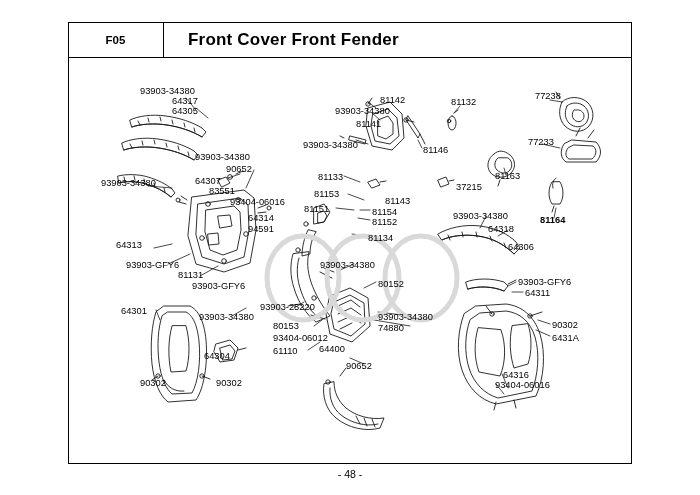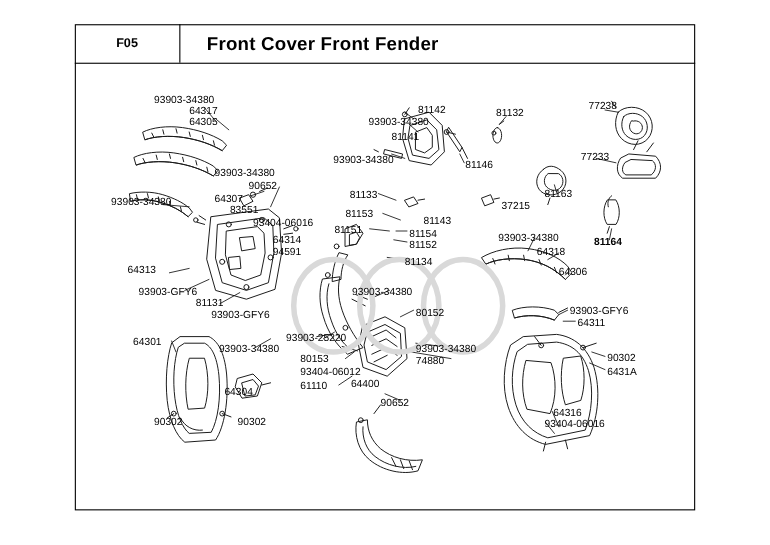--- a/index.html
+++ b/index.html
@@ -352,13 +352,14 @@
     <div class="lbl" style="left:450px; top:219px;">93903-GFY6</div>
     <div class="lbl" style="left:457px; top:230px;">64311</div>
     <div class="lbl" style="left:310px; top:254px;">93903-34380</div>
     <div class="lbl" style="left:310px; top:265px;">74880</div>
     <div class="lbl" style="left:484px; top:262px;">90302</div>
     <div class="lbl" style="left:484px; top:275px;">6431A</div>
     <div class="lbl" style="left:435px; top:312px;">64316</div>
     <div class="lbl" style="left:427px; top:322px;">93404-06016</div>
   </div>
 
+  <div class="footer">- 48 -</div>
 </div>
 
 </body></html>

